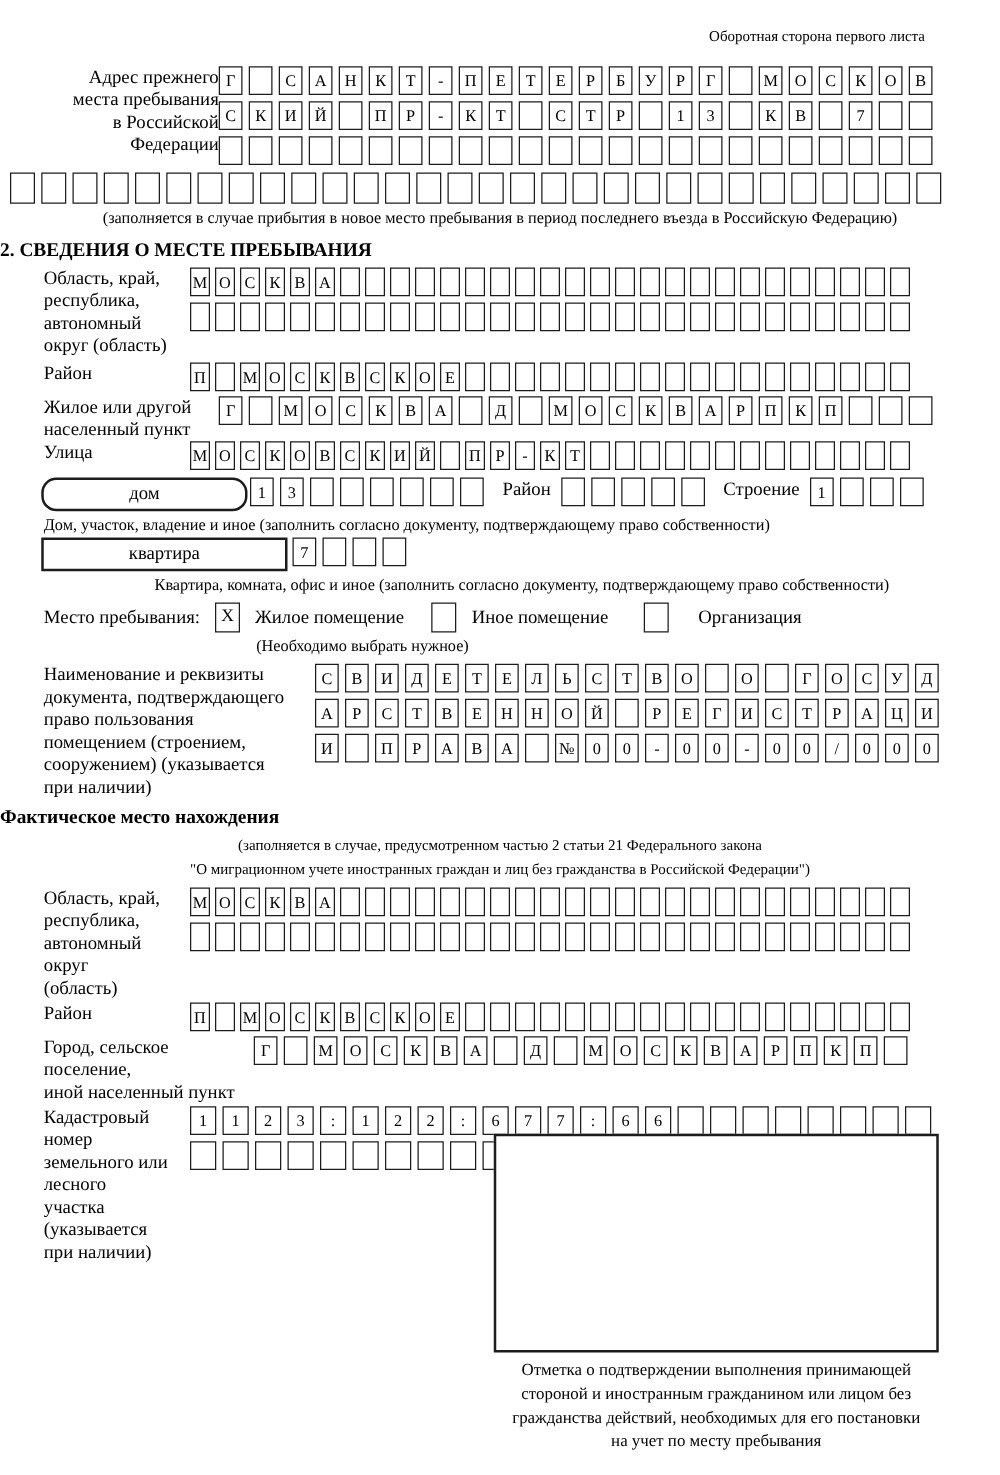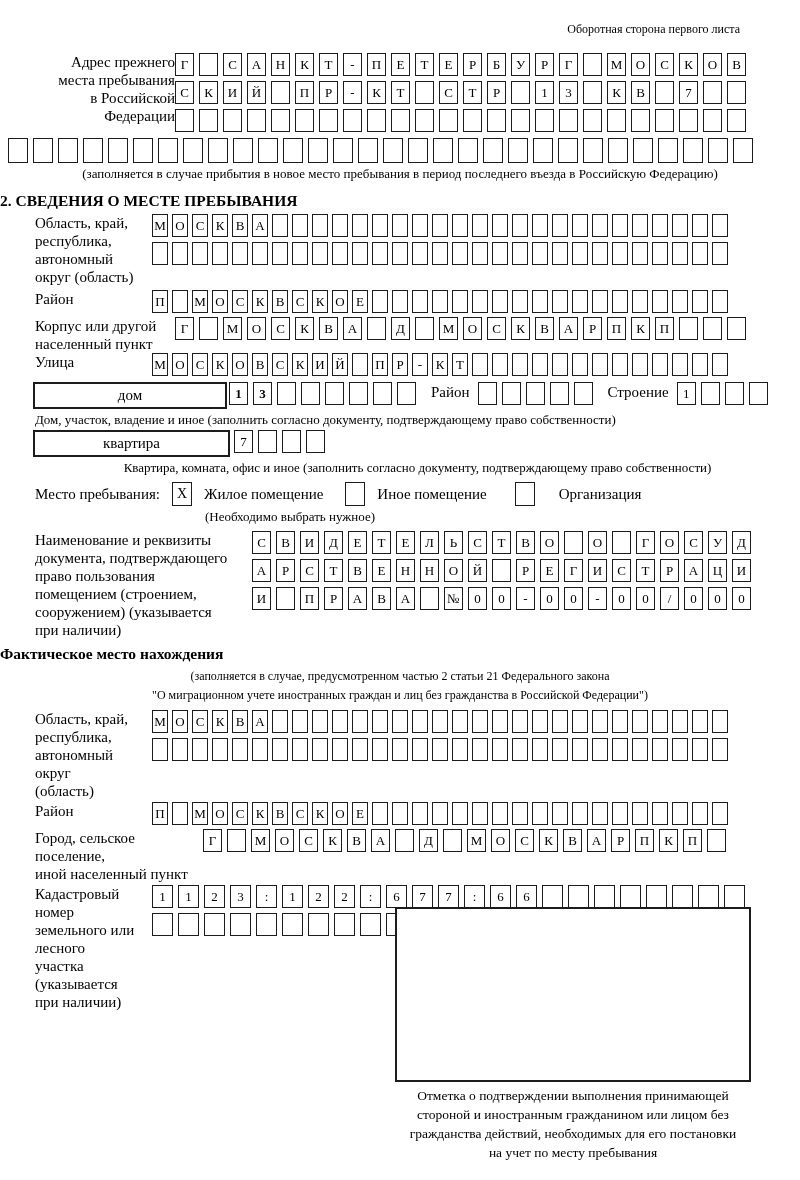--- a/index.html
+++ b/index.html
@@ -71,33 +71,33 @@
       <div class="cellrow c29"><span class="cell"></span><span class="cell"></span><span class="cell"></span><span class="cell"></span><span class="cell"></span><span class="cell"></span><span class="cell"></span><span class="cell"></span><span class="cell"></span><span class="cell"></span><span class="cell"></span><span class="cell"></span><span class="cell"></span><span class="cell"></span><span class="cell"></span><span class="cell"></span><span class="cell"></span><span class="cell"></span><span class="cell"></span><span class="cell"></span><span class="cell"></span><span class="cell"></span><span class="cell"></span><span class="cell"></span><span class="cell"></span><span class="cell"></span><span class="cell"></span><span class="cell"></span><span class="cell"></span></div>
     </div>
   </div>
 
   <div class="field mt4">
     <div class="lbl w117">Район</div>
     <div class="cellrow c29"><span class="cell">П</span><span class="cell"></span><span class="cell">М</span><span class="cell">О</span><span class="cell">С</span><span class="cell">К</span><span class="cell">В</span><span class="cell">С</span><span class="cell">К</span><span class="cell">О</span><span class="cell">Е</span><span class="cell"></span><span class="cell"></span><span class="cell"></span><span class="cell"></span><span class="cell"></span><span class="cell"></span><span class="cell"></span><span class="cell"></span><span class="cell"></span><span class="cell"></span><span class="cell"></span><span class="cell"></span><span class="cell"></span><span class="cell"></span><span class="cell"></span><span class="cell"></span><span class="cell"></span><span class="cell"></span></div>
   </div>
 
   <div class="field mt4">
-    <div class="lbl w140">Корпус или другой
+    <div class="lbl w140">Жилое или другой
 населенный пункт</div>
     <div class="cellrow c24"><span class="cell">Г</span><span class="cell"></span><span class="cell">М</span><span class="cell">О</span><span class="cell">С</span><span class="cell">К</span><span class="cell">В</span><span class="cell">А</span><span class="cell"></span><span class="cell">Д</span><span class="cell"></span><span class="cell">М</span><span class="cell">О</span><span class="cell">С</span><span class="cell">К</span><span class="cell">В</span><span class="cell">А</span><span class="cell">Р</span><span class="cell">П</span><span class="cell">К</span><span class="cell">П</span><span class="cell"></span><span class="cell"></span><span class="cell"></span></div>
   </div>
 
   <div class="field">
     <div class="lbl w117">Улица</div>
     <div class="cellrow c29"><span class="cell">М</span><span class="cell">О</span><span class="cell">С</span><span class="cell">К</span><span class="cell">О</span><span class="cell">В</span><span class="cell">С</span><span class="cell">К</span><span class="cell">И</span><span class="cell">Й</span><span class="cell"></span><span class="cell">П</span><span class="cell">Р</span><span class="cell">-</span><span class="cell">К</span><span class="cell">Т</span><span class="cell"></span><span class="cell"></span><span class="cell"></span><span class="cell"></span><span class="cell"></span><span class="cell"></span><span class="cell"></span><span class="cell"></span><span class="cell"></span><span class="cell"></span><span class="cell"></span><span class="cell"></span><span class="cell"></span></div>
   </div>
 
   <div class="house-row">
-    <div class="type-box" style="width:194px;">дом</div>
-    <div class="cellrow csm" style="margin-left:2px;font-weight:bold;"><span class="cell">1</span><span class="cell">3</span><span class="cell"></span><span class="cell"></span><span class="cell"></span><span class="cell"></span><span class="cell"></span><span class="cell"></span></div>
+    <div class="type-box" style="width:165px;border-radius:12px;">дом</div>
+    <div class="cellrow csm" style="margin-left:2px;"><span class="cell">1</span><span class="cell">3</span><span class="cell"></span><span class="cell"></span><span class="cell"></span><span class="cell"></span><span class="cell"></span><span class="cell"></span></div>
     <div class="inline-lbl">Район</div>
     <div class="cellrow csm"><span class="cell"></span><span class="cell"></span><span class="cell"></span><span class="cell"></span><span class="cell"></span></div>
     <div class="inline-lbl">Строение</div>
     <div class="cellrow csm"><span class="cell">1</span><span class="cell"></span><span class="cell"></span><span class="cell"></span></div>
   </div>
   <div class="note-center" style="text-align:left;margin-left:35px;">Дом, участок, владение и иное (заполнить согласно документу, подтверждающему право собственности)</div>
 
   <div class="house-row mt2">
     <div class="type-box" style="width:197px;">квартира</div>
     <div class="cellrow csm" style="margin-left:4px;"><span class="cell">7</span><span class="cell"></span><span class="cell"></span><span class="cell"></span></div>

